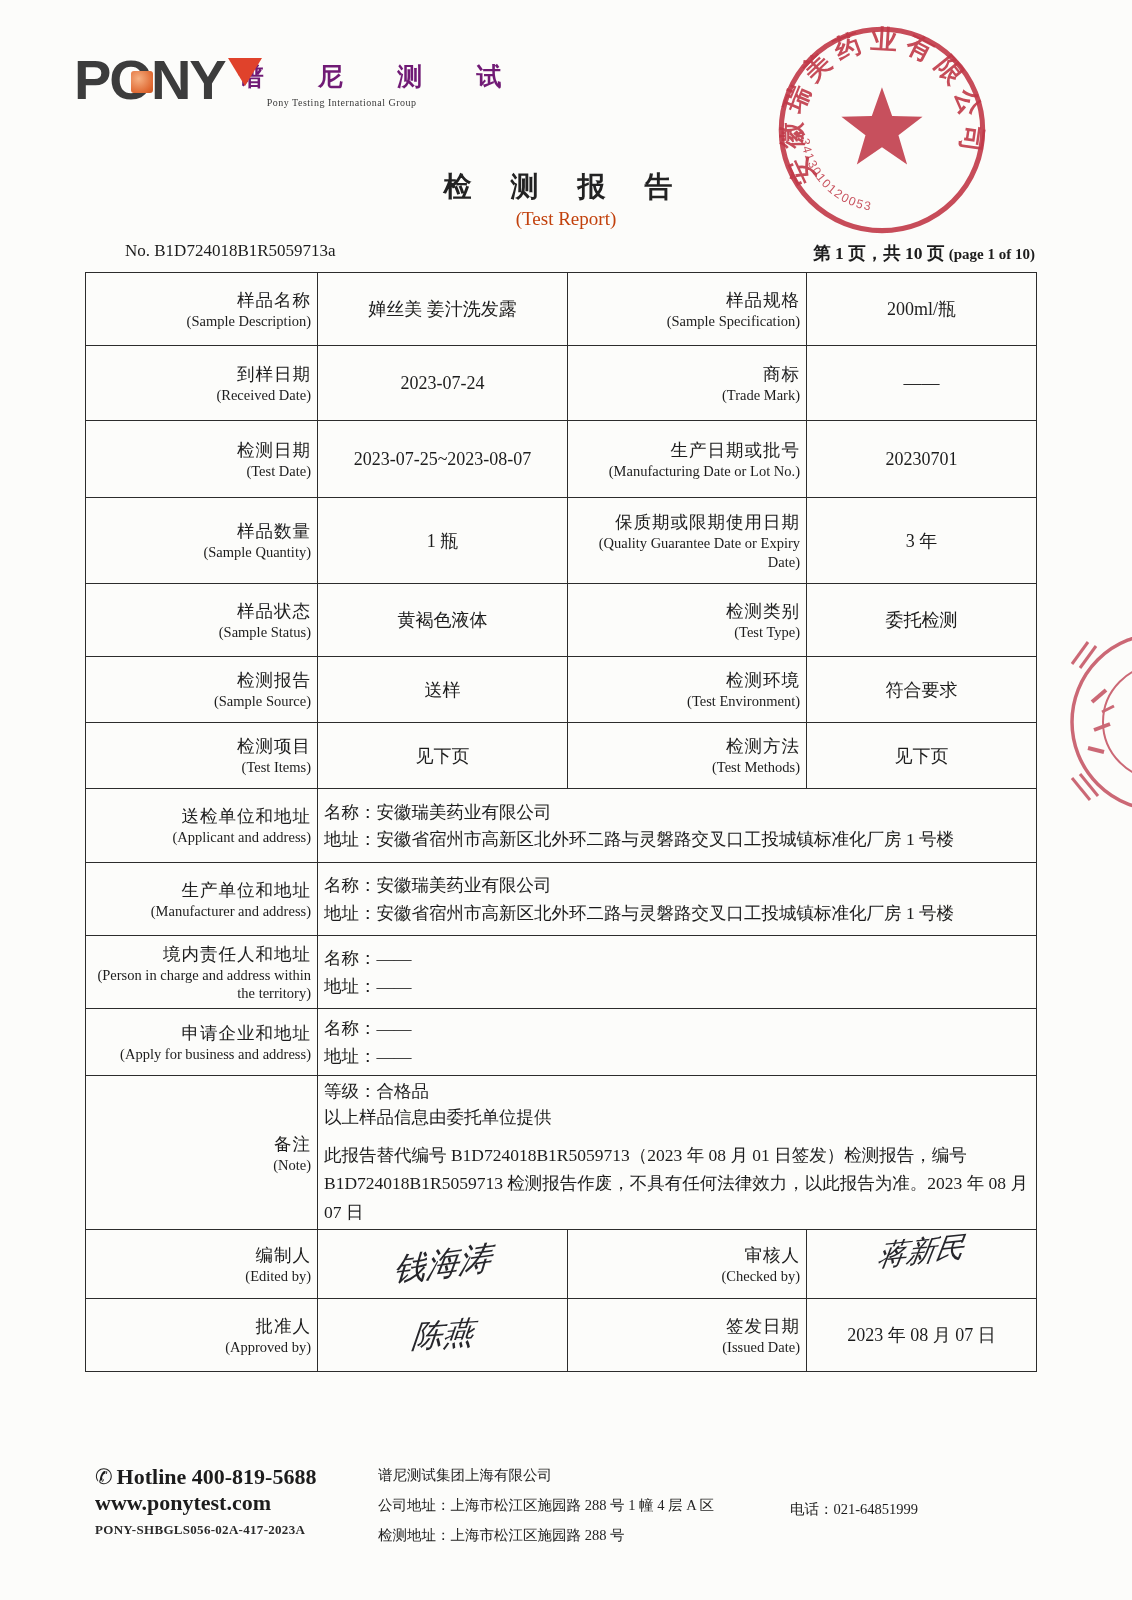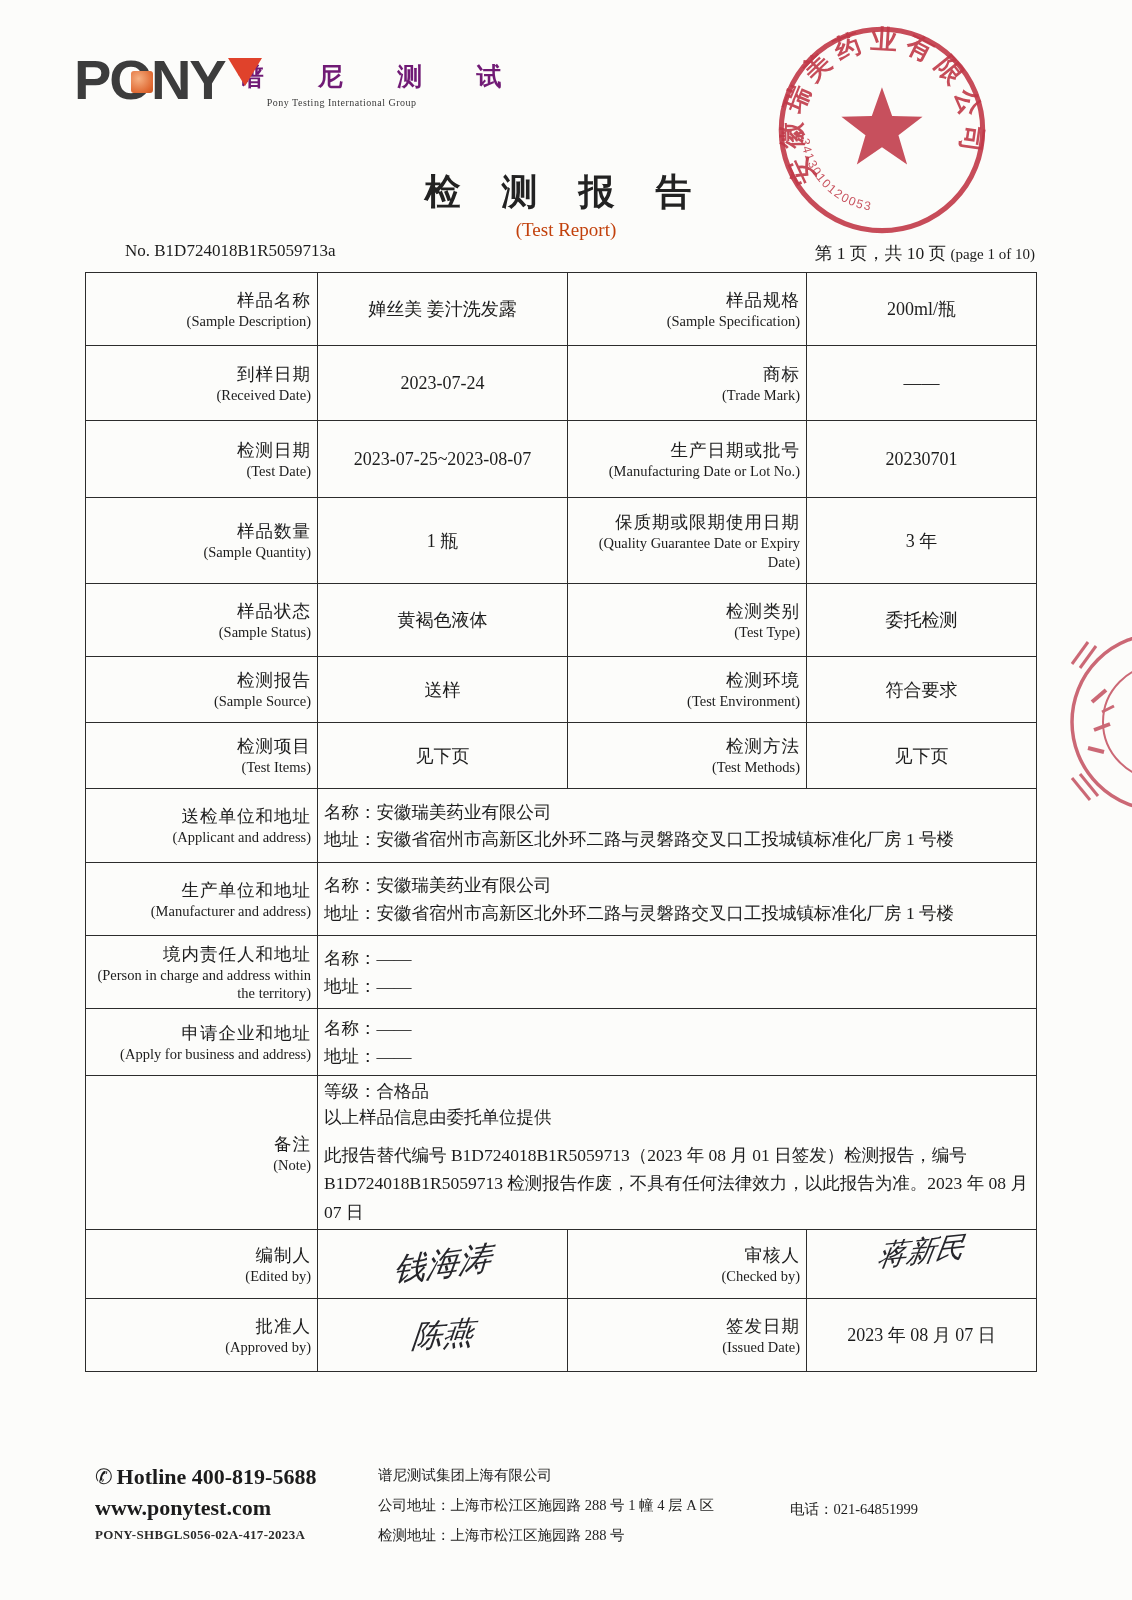--- a/index.html
+++ b/index.html
@@ -15,24 +15,24 @@
   .logo-o-square{position:absolute;left:57px;top:19px;width:22px;height:22px;border-radius:3px;
     background:radial-gradient(circle at 35% 35%, #f6b183, #e06a33 70%, #c75420);}
   .logo-y-tri{position:absolute;left:154px;top:6px;width:0;height:0;
     border-left:17px solid transparent;border-right:17px solid transparent;
     border-top:28px solid #e0422b;}
   .logo-right{margin-left:14px;padding-top:8px;}
   .logo-cn{font-size:25px;font-weight:bold;letter-spacing:24px;color:#701a75;white-space:nowrap;}
   .logo-en{font-size:10px;color:#3a3a3a;margin-top:4px;letter-spacing:0.5px;margin-left:28px;}
   
   .title{position:absolute;left:0;top:168px;width:1132px;text-align:center;}
-  .title-cn{font-size:36px;font-weight:bold;letter-spacing:16px;color:#222;}
+  .title-cn{font-size:28px;font-weight:bold;letter-spacing:16px;color:#222;}
   .title-en{font-size:19px;margin-top:2px;color:#c2410c;}
   .report-no{position:absolute;left:95px;top:241px;font-size:17px;margin-left:30px;}
-  .page-info{position:absolute;right:97px;top:241px;font-size:17.5px;white-space:nowrap;}
+  .page-info{position:absolute;right:97px;top:241px;font-size:17.5px;white-space:nowrap;font-weight:bold;}
   .page-info .en{font-size:15px;}
   
   .seal{position:absolute;left:770px;top:16px;opacity:0.92;}
   .edge-seal{position:absolute;right:0;top:626px;opacity:0.8;}
   
   table.doc{position:absolute;left:85px;top:272px;width:952px;border-collapse:collapse;table-layout:fixed;}
   table.doc td{border:1.8px solid #2c2c2c;padding:2px 6px;vertical-align:middle;}
   td.lbl{text-align:right;}
   td.lbl .cn{font-size:17.5px;letter-spacing:1px;}
   td.lbl .en{font-size:14.5px;line-height:1.25;}
@@ -45,21 +45,21 @@
   .sig{display:inline-block;font-style:italic;font-family:"DejaVu Serif","Liberation Serif",serif;
     color:#26262b;}
   .sig-edited{font-size:33px;transform:rotate(-8deg) skewX(-12deg);}
   .sig-checked{font-size:29px;transform:rotate(-6deg) skewX(-15deg);position:relative;top:-12px;}
   .sig-approved{font-size:31px;transform:rotate(-4deg) skewX(-10deg);}
   
   .footer{position:absolute;left:0;top:1464px;width:1132px;}
   .f-left{position:absolute;left:95px;top:0;}
   .f-hotline{font-size:22px;font-weight:bold;white-space:nowrap;}
   .f-hotline .ph-icon{font-family:"DejaVu Sans",sans-serif;font-weight:normal;font-size:21px;margin-right:4px;}
-  .f-web{font-size:22px;font-weight:bold;margin-top:5px;}
+  .f-web{font-size:22px;font-weight:bold;}
   .f-code{font-size:13px;font-weight:bold;color:#2a2a2a;margin-top:6px;letter-spacing:0.3px;}
   .f-mid{position:absolute;left:378px;top:2px;font-size:14.5px;color:#222;}
   .f-mid div{margin-bottom:11px;white-space:nowrap;}
   .f-phone{position:absolute;left:790px;top:36px;font-size:14.5px;white-space:nowrap;}
 </style>
 </head>
 <body>
 
 <div class="page">
 

